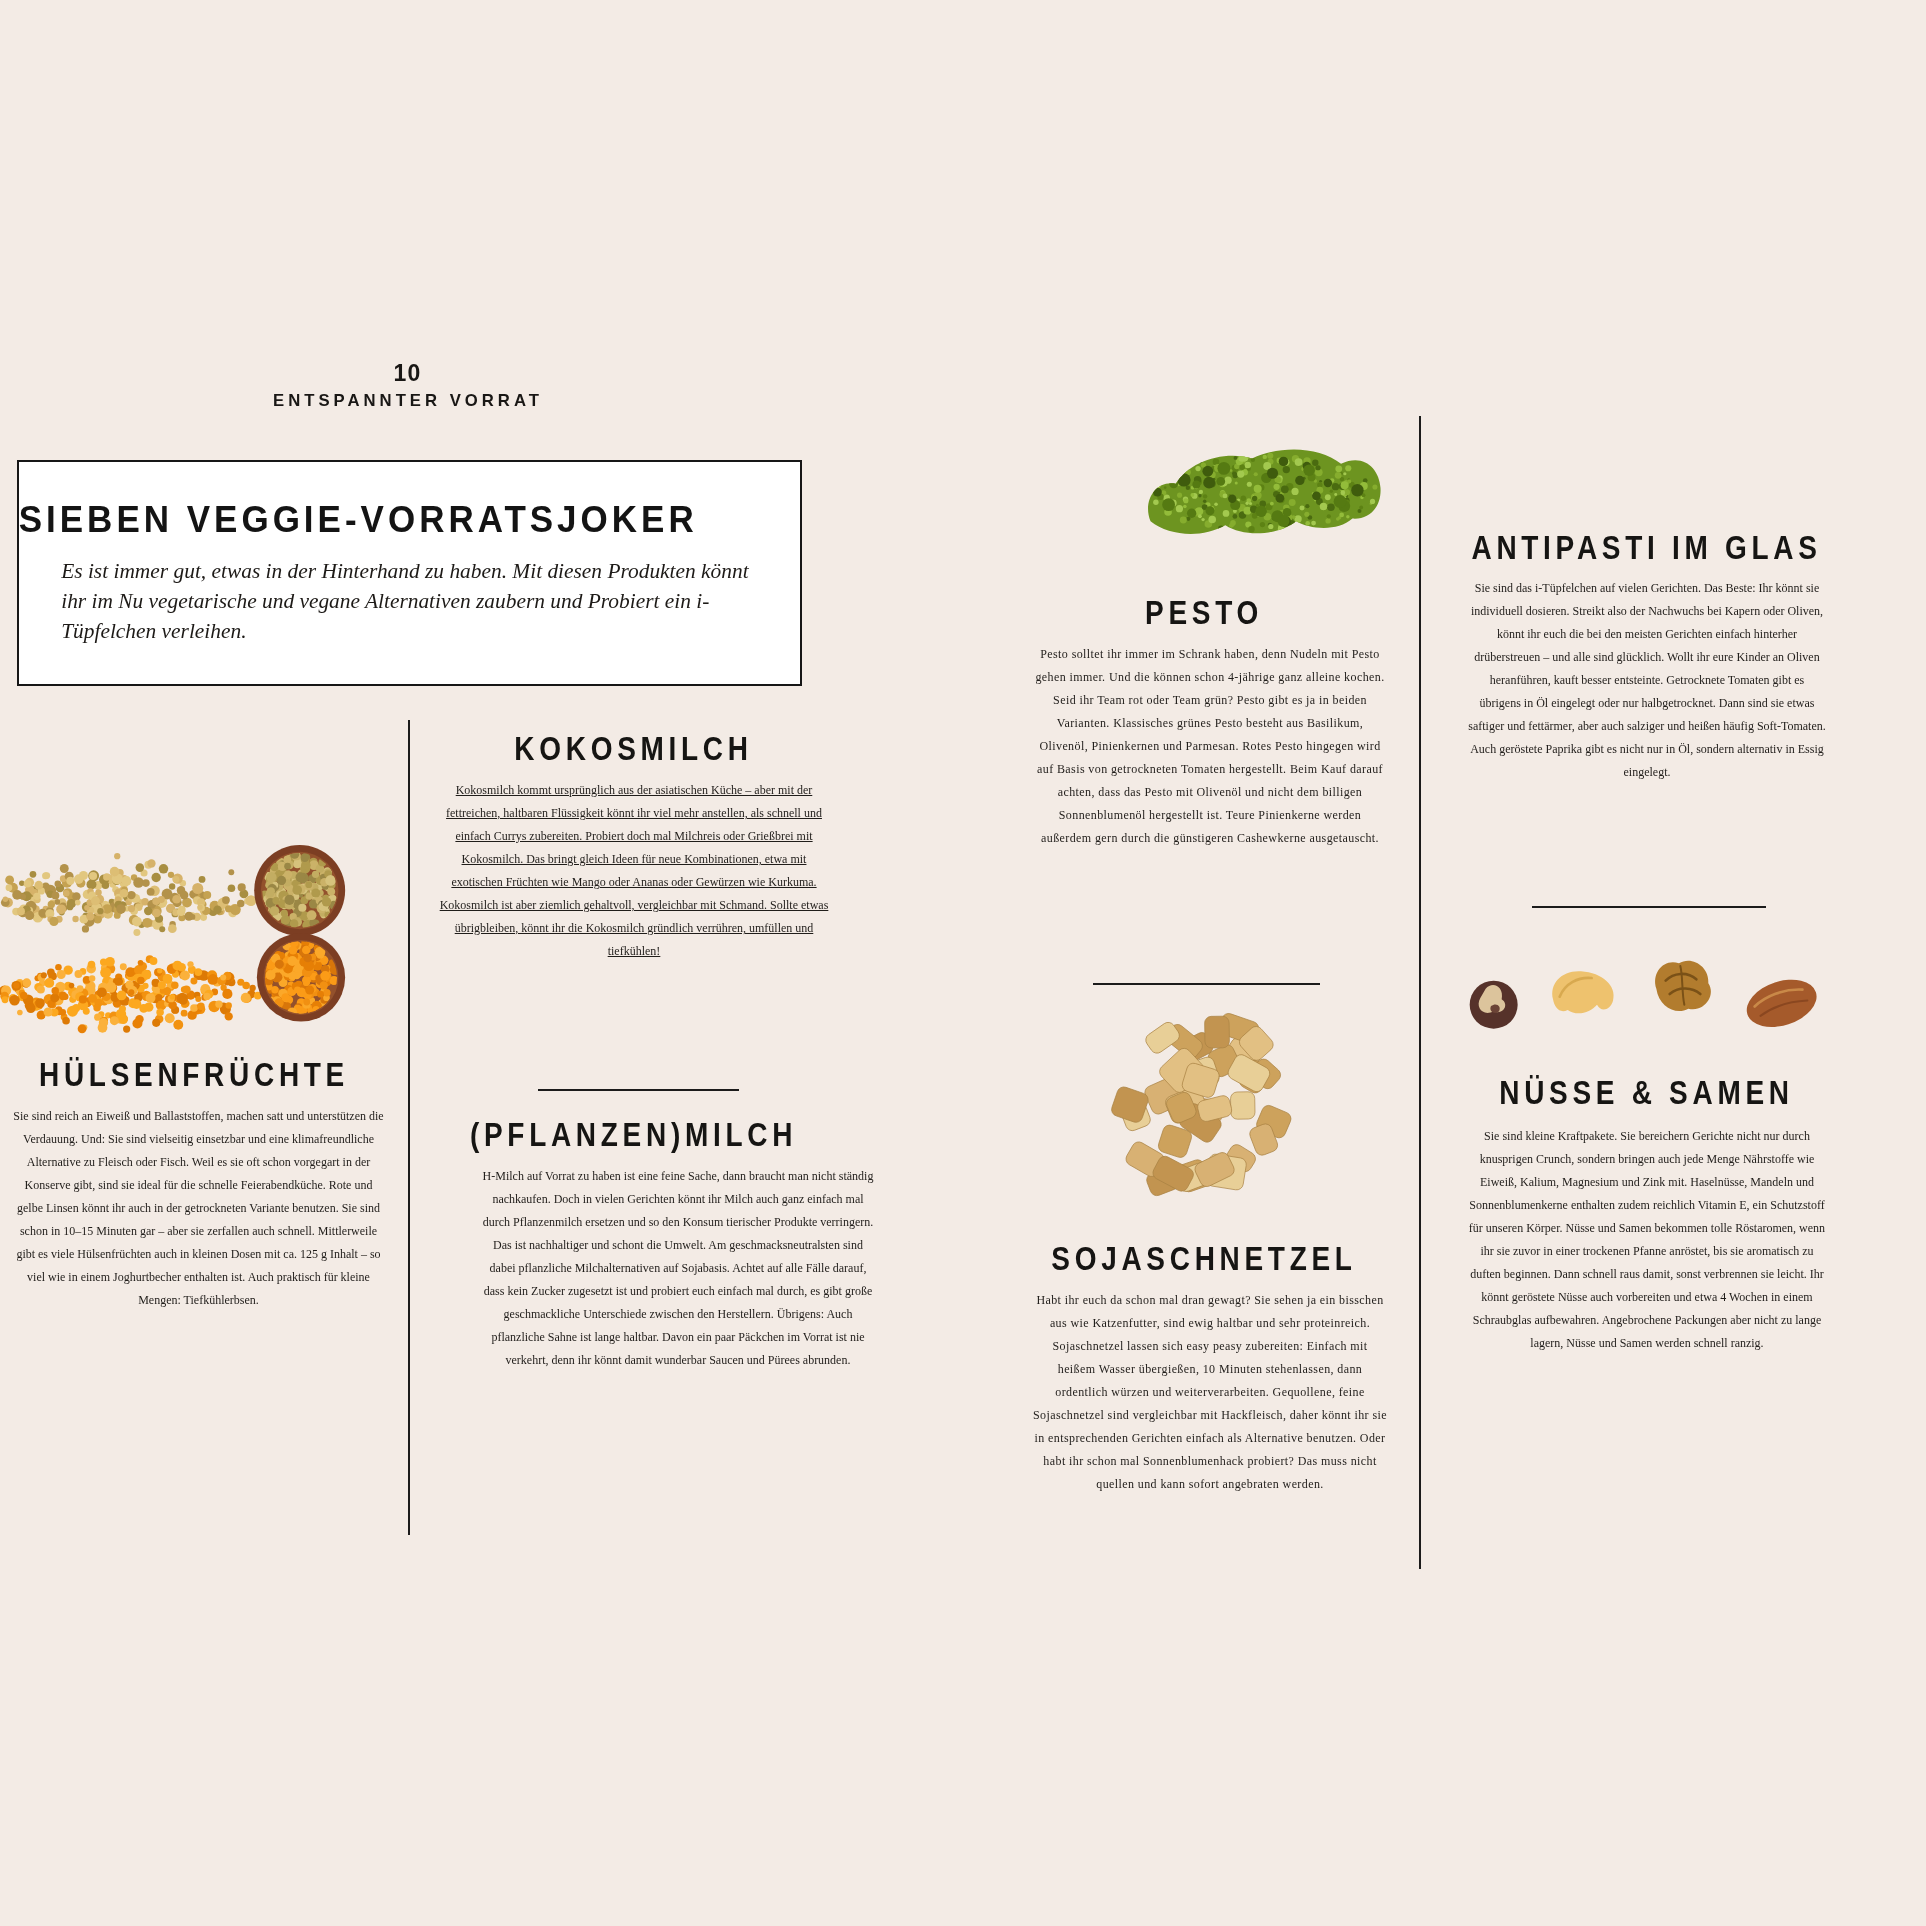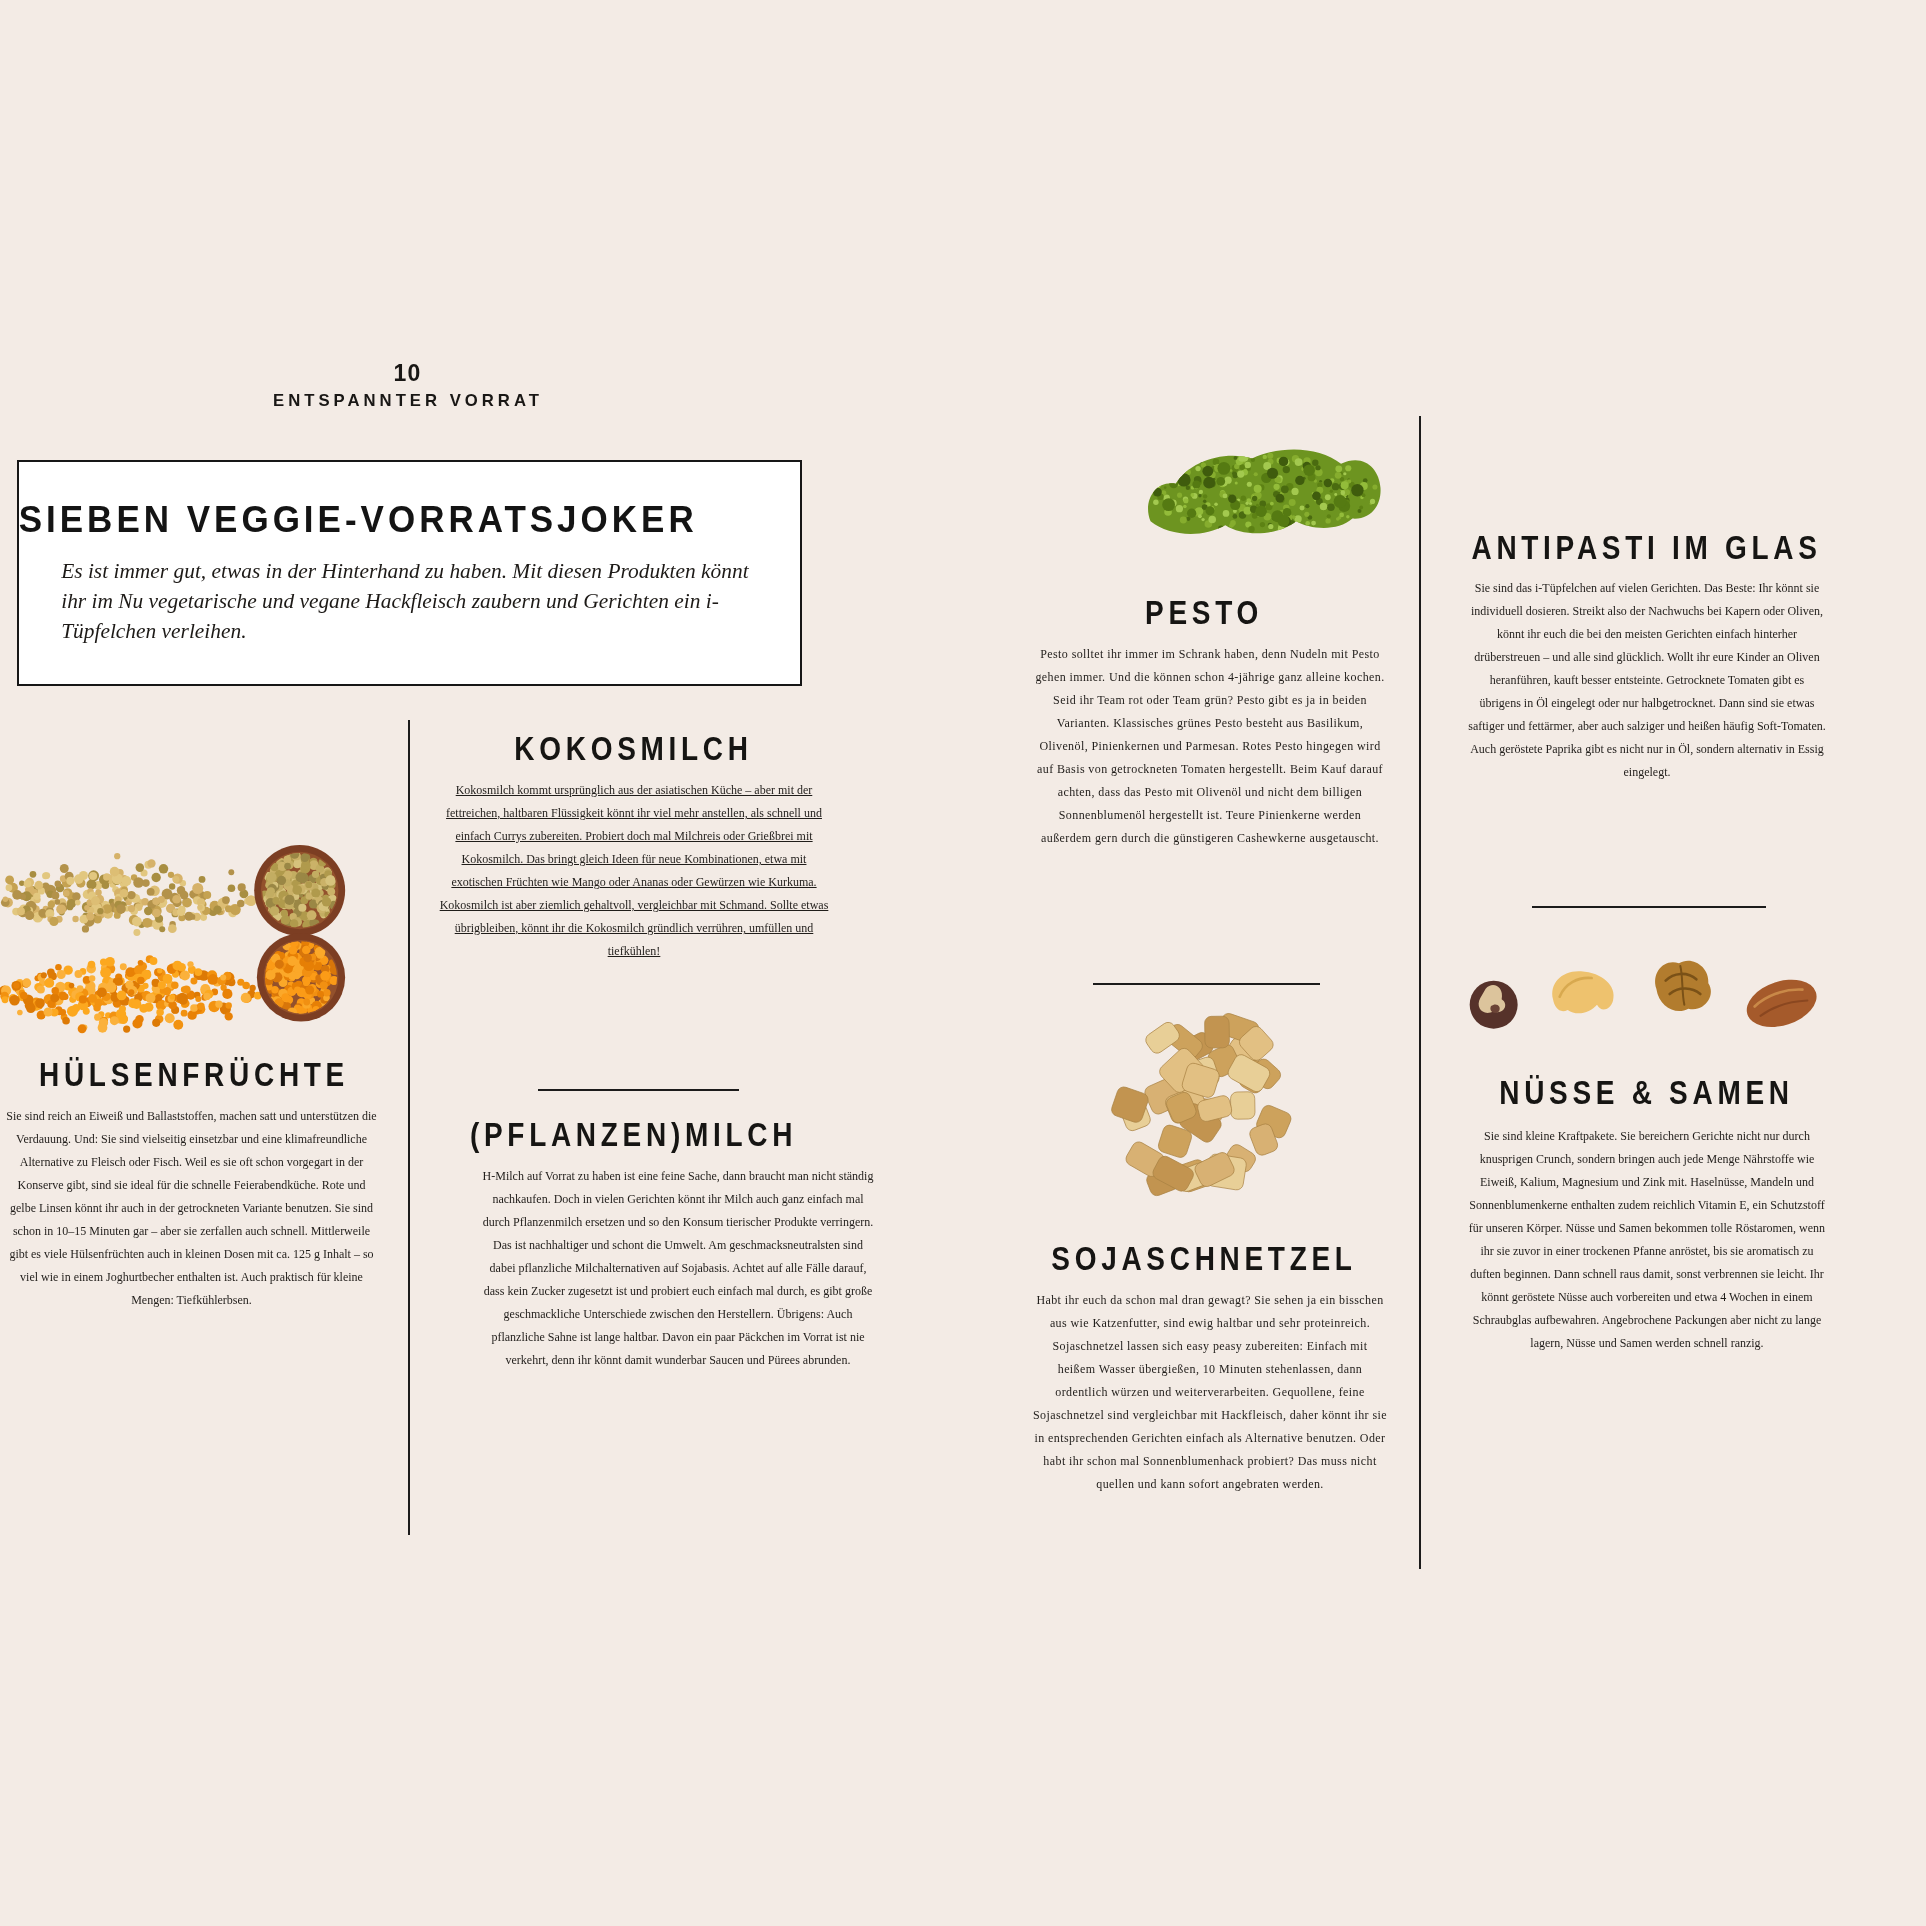--- a/index.html
+++ b/index.html
@@ -64,21 +64,21 @@
   .t-pesto{left:990px;top:595px;width:428px;}
   .t-soja{left:990px;top:1241px;width:428px;}
   .t-antipasti{left:1451px;top:530px;width:391px;}
   .t-nuesse{left:1451px;top:1075px;width:391px;}
   
   .body{
     position:absolute;margin:0;
     font-size:12px;line-height:23px;text-align:center;color:#201d1a;
   }
   .tracked{letter-spacing:0.4px;}
-  .b-huelsen{left:4px;top:1105px;width:375px;}
+  .b-huelsen{left:11px;top:1105px;width:375px;}
   .b-kokos{left:435px;top:779px;width:398px;text-decoration:underline;}
   .b-pflanzen{left:435px;top:1165px;width:398px;margin-left:44px;}
   .b-pesto{left:1033px;top:643px;width:354px;}
   .b-soja{left:1033px;top:1289px;width:354px;}
   .b-antipasti{left:1468px;top:577px;width:358px;}
   .b-nuesse{left:1468px;top:1125px;width:358px;}
   
   .photo{position:absolute;margin:0;}
   .ph-legumes{left:0;top:841px;width:388px;height:214px;}
   .ph-pesto{left:1137px;top:441px;width:251px;height:127px;}
@@ -89,21 +89,21 @@
 </head>
 <body>
 
 <div class="page">
 
   <div class="pagenum">10</div>
   <div class="kicker">ENTSPANNTER VORRAT</div>
 
   <section class="introbox">
     <h1>SIEBEN VEGGIE-VORRATSJOKER</h1>
-    <p class="subtitle">Es ist immer gut, etwas in der Hinterhand zu haben. Mit diesen Produkten könnt ihr im Nu vegetarische und vegane Hackfleisch zaubern und Gerichten ein i-Tüpfelchen verleihen.</p>
+    <p class="subtitle">Es ist immer gut, etwas in der Hinterhand zu haben. Mit diesen Produkten könnt ihr im Nu vegetarische und vegane Alternativen zaubern und Probiert ein i-Tüpfelchen verleihen.</p>
   </section>
 
   <div class="vrule vrule1"></div>
   <div class="vrule vrule2"></div>
   <div class="hrule hr-kokos"></div>
   <div class="hrule hr-pesto"></div>
   <div class="hrule hr-antipasti"></div>
 
   <figure class="photo ph-legumes">
     <svg viewBox="0 0 580 320" xmlns="http://www.w3.org/2000/svg">

